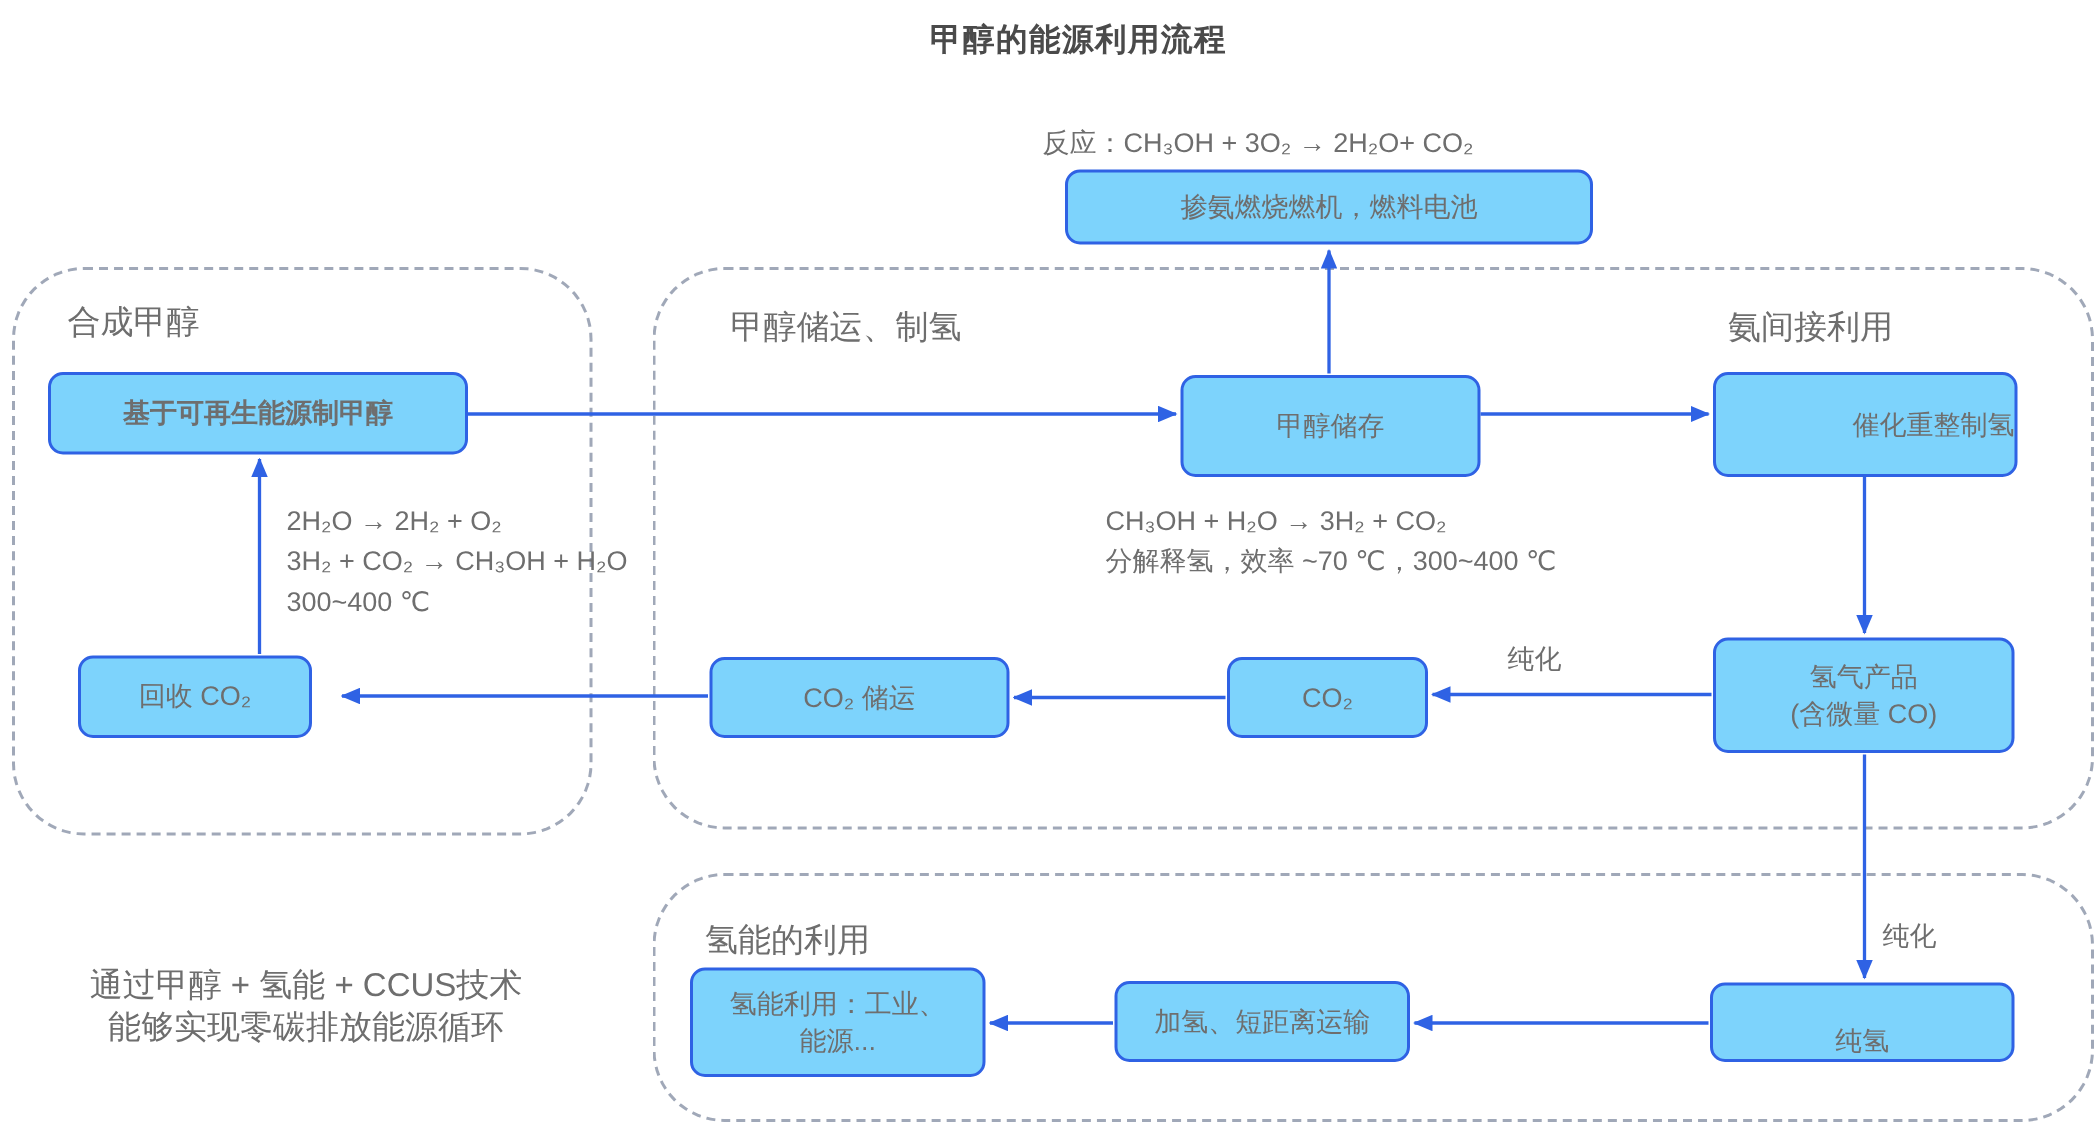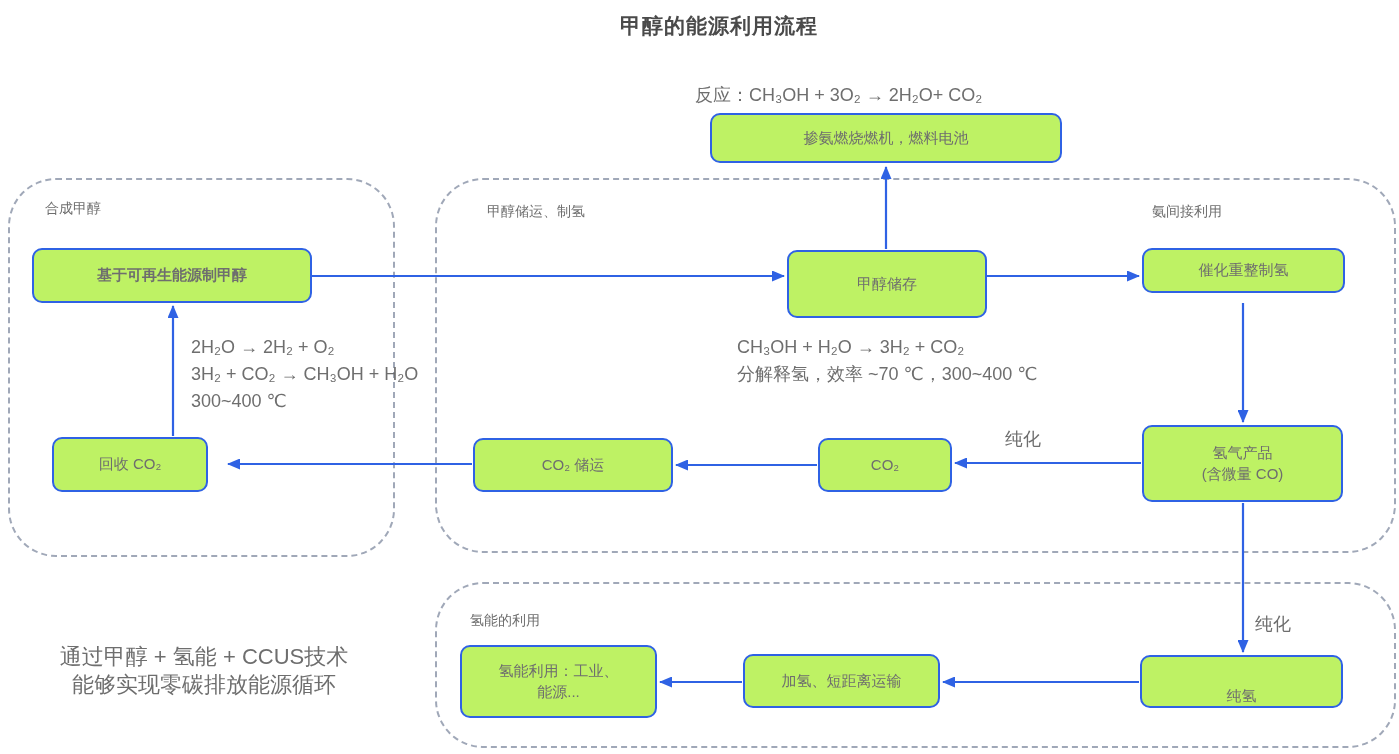--- a/index.html
+++ b/index.html
@@ -14,25 +14,25 @@
     position:absolute;left:0;right:0;top:12px;text-align:center;
     font-size:21px;font-weight:bold;color:#4a4a4a;letter-spacing:1px;padding-left:39px;
   }
   .container{
     position:absolute;border:2px dashed #a0a8b8;border-radius:48px;
     box-sizing:border-box;background:transparent;z-index:1;
   }
   .arrows{position:absolute;left:0;top:0;z-index:2;pointer-events:none;}
   .node{
     position:absolute;box-sizing:border-box;z-index:3;
-    border:2px solid #2f62e4;border-radius:10px;background:#bef264;
+    border:2px solid #2f62e4;border-radius:10px;background:#7dd3fc;
     display:flex;flex-direction:column;align-items:center;justify-content:center;
-    font-size:15px;line-height:1.35;color:#6e6e6e;text-align:center;
+    font-size:18px;line-height:1.35;color:#6e6e6e;text-align:center;
   }
-  .clabel{position:absolute;z-index:3;font-size:14px;color:#6e6e6e;white-space:nowrap;}
+  .clabel{position:absolute;z-index:3;font-size:22px;color:#6e6e6e;white-space:nowrap;}
   .anno{position:absolute;z-index:3;font-size:18px;color:#6e6e6e;white-space:nowrap;line-height:27px;}
   .footer{
     position:absolute;z-index:3;left:28px;top:643px;width:352px;text-align:center;
     font-size:22px;color:#6e6e6e;line-height:28px;
   }
 </style>
 </head>
 <body>
 
 <div class="stage">
@@ -69,21 +69,21 @@
   </div>
 
   <div class="node" style="left:32px;top:248px;width:280px;height:55px;font-weight:bold;">
     <span>基于可再生能源制甲醇</span>
   </div>
 
   <div class="node" style="left:787px;top:250px;width:200px;height:68px;">
     <span>甲醇储存</span>
   </div>
 
-  <div class="node" style="left:1142px;top:248px;width:203px;height:45px;">
+  <div class="node" style="left:1142px;top:248px;width:203px;height:70px;align-items:flex-end;">
     <span>催化重整制氢</span>
   </div>
 
   <div class="node" style="left:1142px;top:425px;width:201px;height:77px;">
     <span>氢气产品</span>
     <span>(含微量 CO)</span>
   </div>
 
   <div class="node" style="left:818px;top:438px;width:134px;height:54px;">
     <span>CO₂</span>

